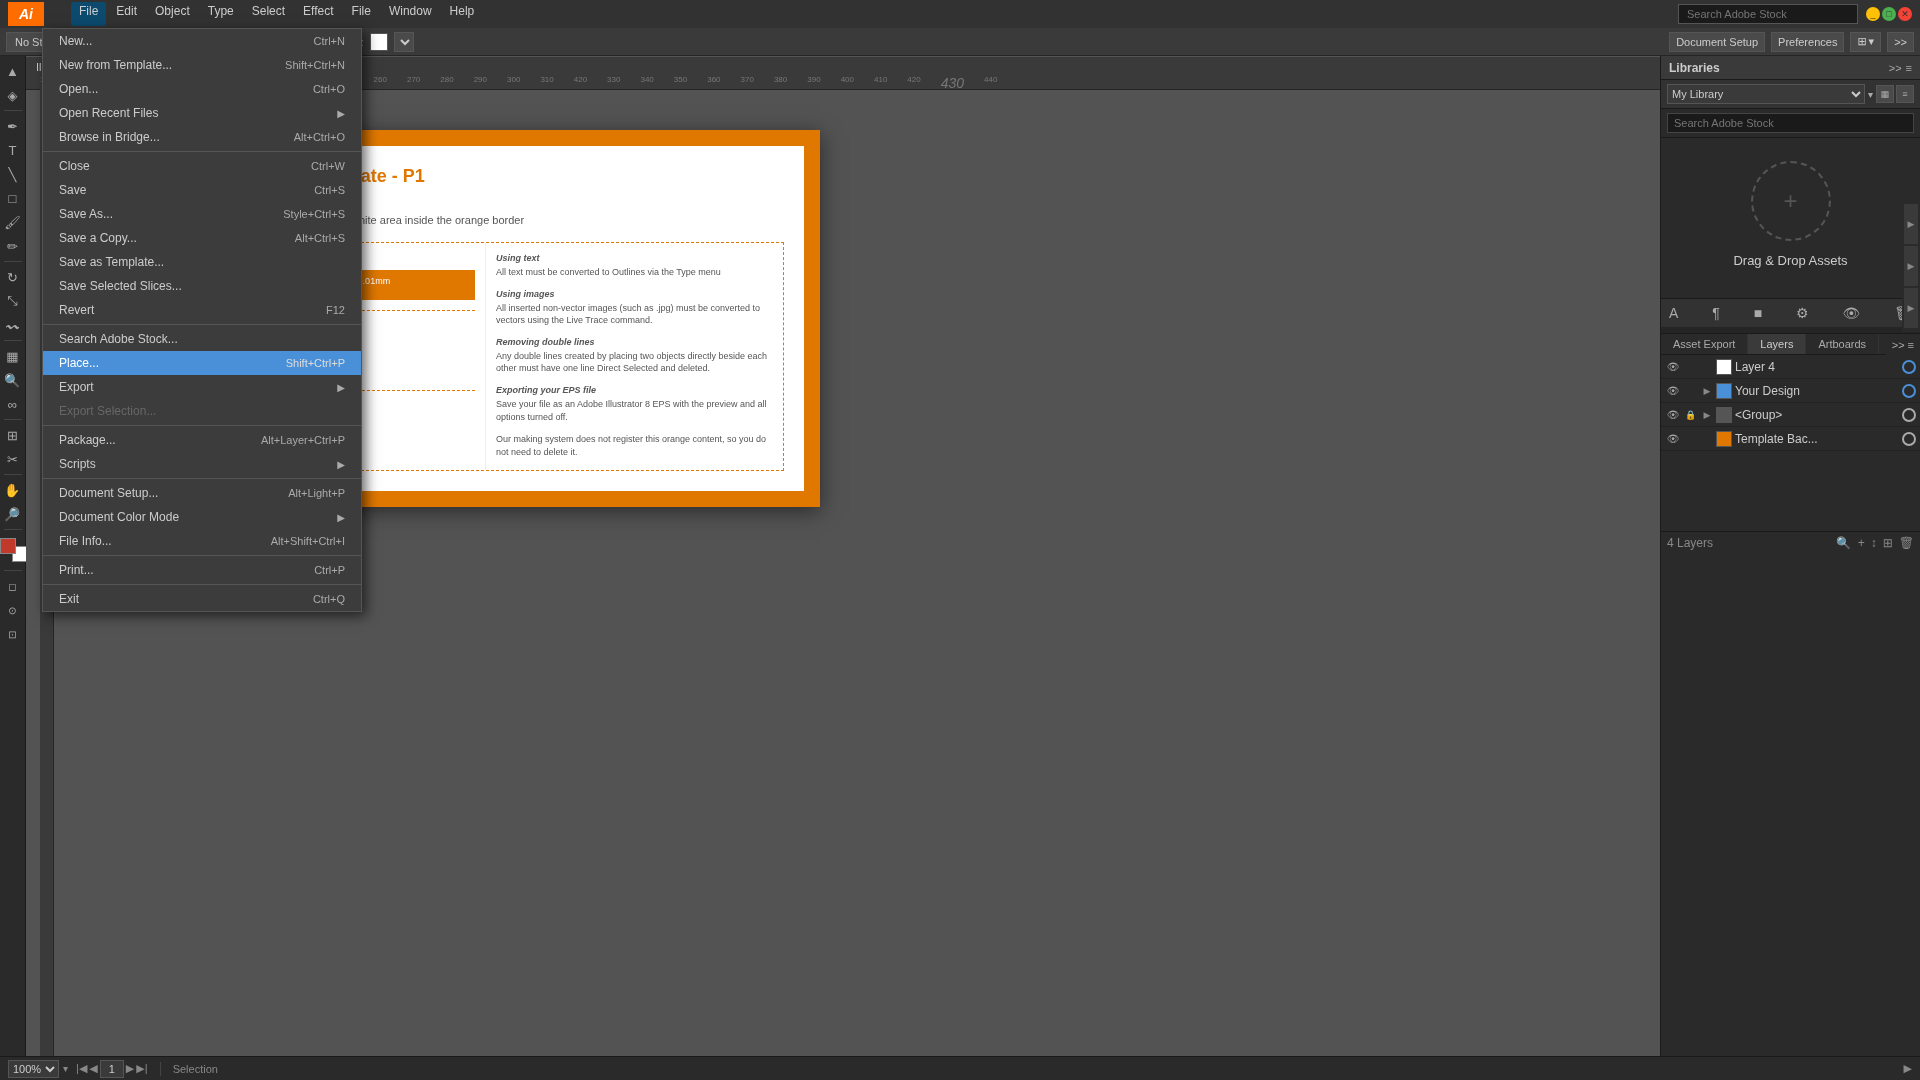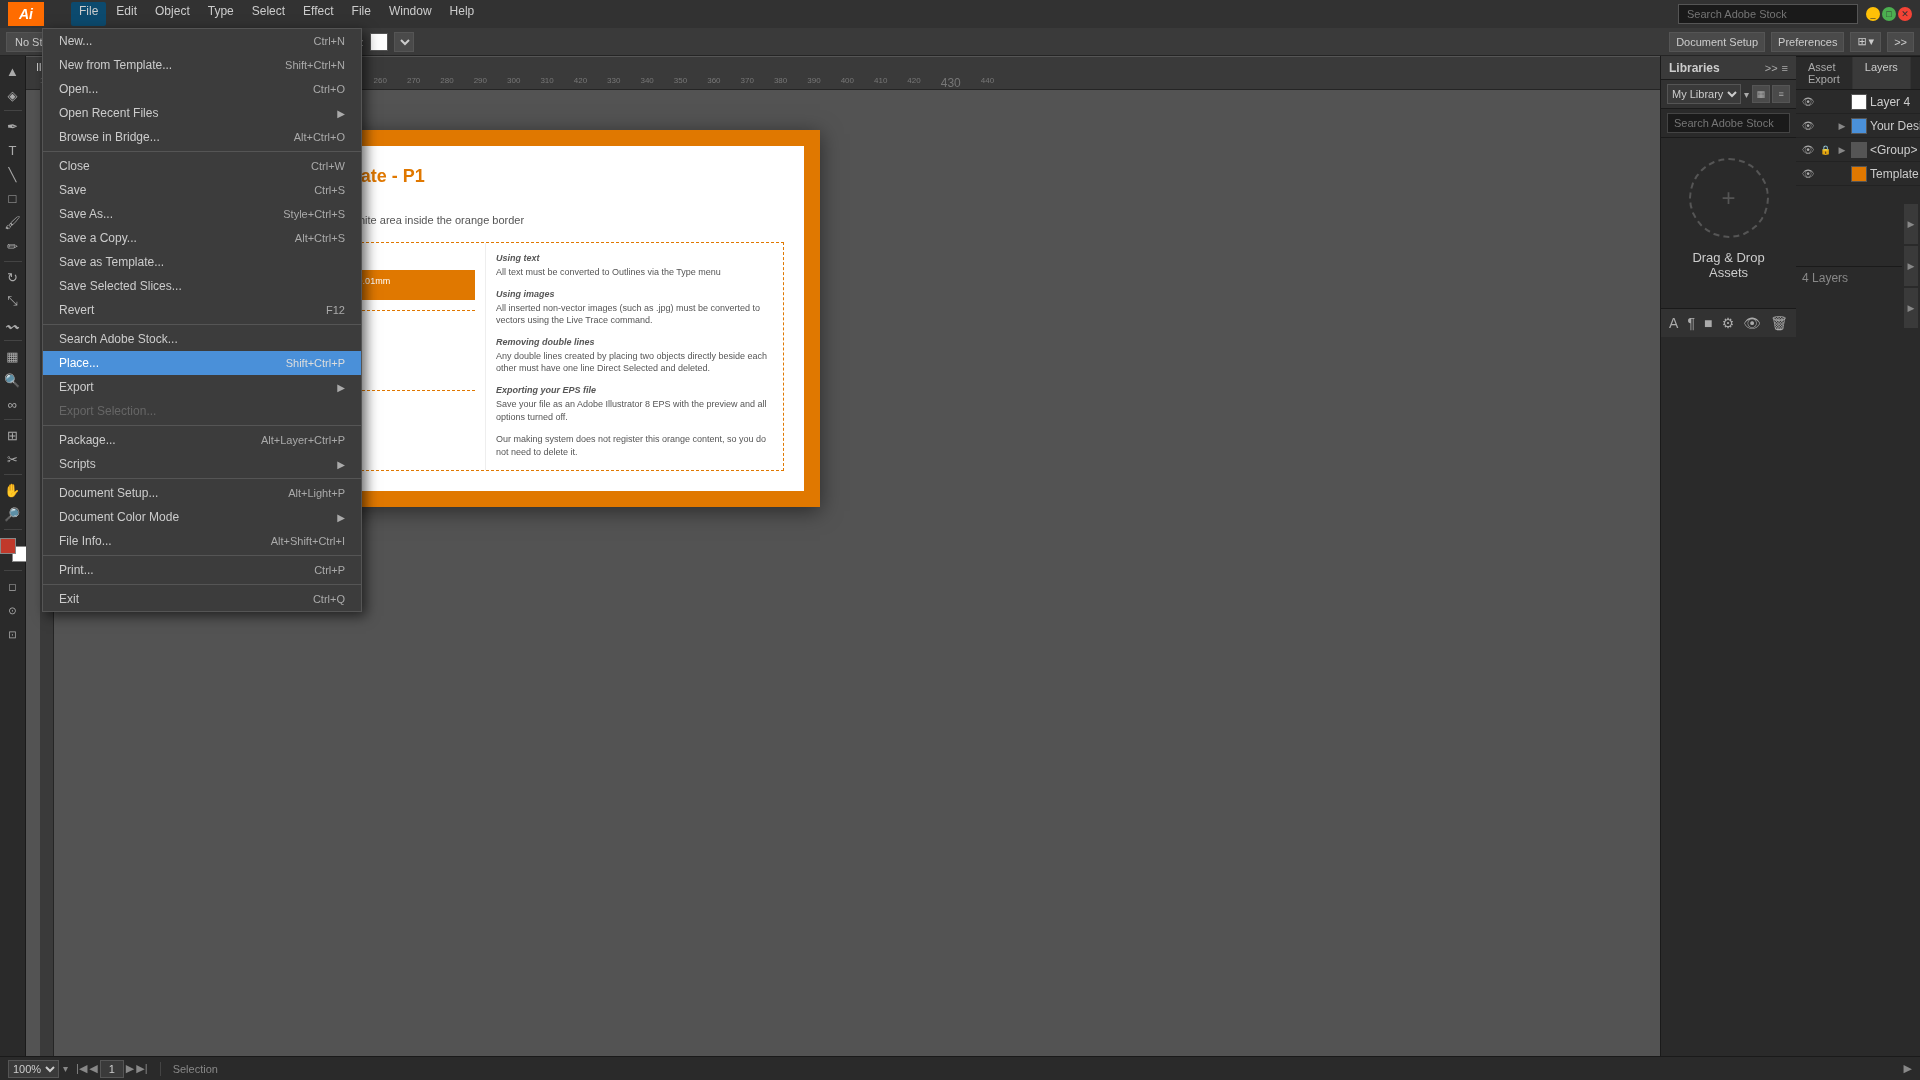--- a/index.html
+++ b/index.html
@@ -38,21 +38,21 @@
     .canvas-document { position: absolute; top: 60px; left: 80px; width: 700px; background: white; box-shadow: 0 4px 20px rgba(0,0,0,0.5); }
     .doc-title { color: #e07800; font-size: 18px; font-weight: bold; margin-bottom: 4px; }
     .doc-subtitle { color: #e07800; font-size: 13px; margin-bottom: 8px; }
     .doc-ensure { color: #555; font-size: 11px; margin-bottom: 16px; }
 
     
     .doc-tab { display: flex; align-items: center; background: #3a3a3a; border-top: 1px solid #555; padding: 0 10px; height: 20px; font-size: 11px; color: #ccc; gap: 6px; }
     .doc-tab-close { color: #888; cursor: pointer; font-size: 10px; }
 
     
-    #right-panel { width: 260px; background: #2a2a2a; display: flex; flex-direction: row; border-left: 1px solid #1a1a1a; }
+    #right-panel { width: 260px; background: #2a2a2a; display: flex; flex-direction: column; border-left: 1px solid #1a1a1a; }
 
     
     #libraries-panel { background: #2a2a2a; }
     .panel-header { display: flex; align-items: center; justify-content: space-between; background: #3a3a3a; padding: 4px 8px; height: 24px; border-bottom: 1px solid #1a1a1a; }
     .panel-title { color: #ccc; font-size: 12px; font-weight: bold; }
     .panel-controls { display: flex; gap: 4px; }
     .panel-ctrl-btn { color: #aaa; cursor: pointer; font-size: 11px; }
 
     .libraries-toolbar { display: flex; align-items: center; justify-content: space-between; padding: 4px 6px; background: #323232; border-bottom: 1px solid #1a1a1a; }
     .lib-select { background: #3a3a3a; border: 1px solid #555; color: #ccc; font-size: 11px; height: 20px; flex: 1; }
@@ -236,21 +236,21 @@
         <span style="font-size:8px;color:#777;padding-right:20px;">330</span>
         <span style="font-size:8px;color:#777;padding-right:20px;">340</span>
         <span style="font-size:8px;color:#777;padding-right:20px;">350</span>
         <span style="font-size:8px;color:#777;padding-right:20px;">360</span>
         <span style="font-size:8px;color:#777;padding-right:20px;">370</span>
         <span style="font-size:8px;color:#777;padding-right:20px;">380</span>
         <span style="font-size:8px;color:#777;padding-right:20px;">390</span>
         <span style="font-size:8px;color:#777;padding-right:20px;">400</span>
         <span style="font-size:8px;color:#777;padding-right:20px;">410</span>
         <span style="font-size:8px;color:#777;padding-right:20px;">420</span>
-        <span style="font-size:12px;color:#777;padding-right:20px;">430</span>
+        <span style="font-size:14px;color:#777;padding-right:20px;font-style:italic;">430</span>
         <span style="font-size:8px;color:#777;padding-right:20px;">440</span>
       </div>
     </div>
 
     <div id="canvas-content">
 
       <div id="ruler-v" style="display:flex;flex-direction:column;padding-top:4px;gap:0;">
         <span style="font-size:7px;color:#777;writing-mode:vertical-rl;transform:rotate(180deg);line-height:20px;">100</span>
         <span style="font-size:7px;color:#777;writing-mode:vertical-rl;transform:rotate(180deg);line-height:20px;">110</span>
         <span style="font-size:7px;color:#777;writing-mode:vertical-rl;transform:rotate(180deg);line-height:20px;">120</span>

